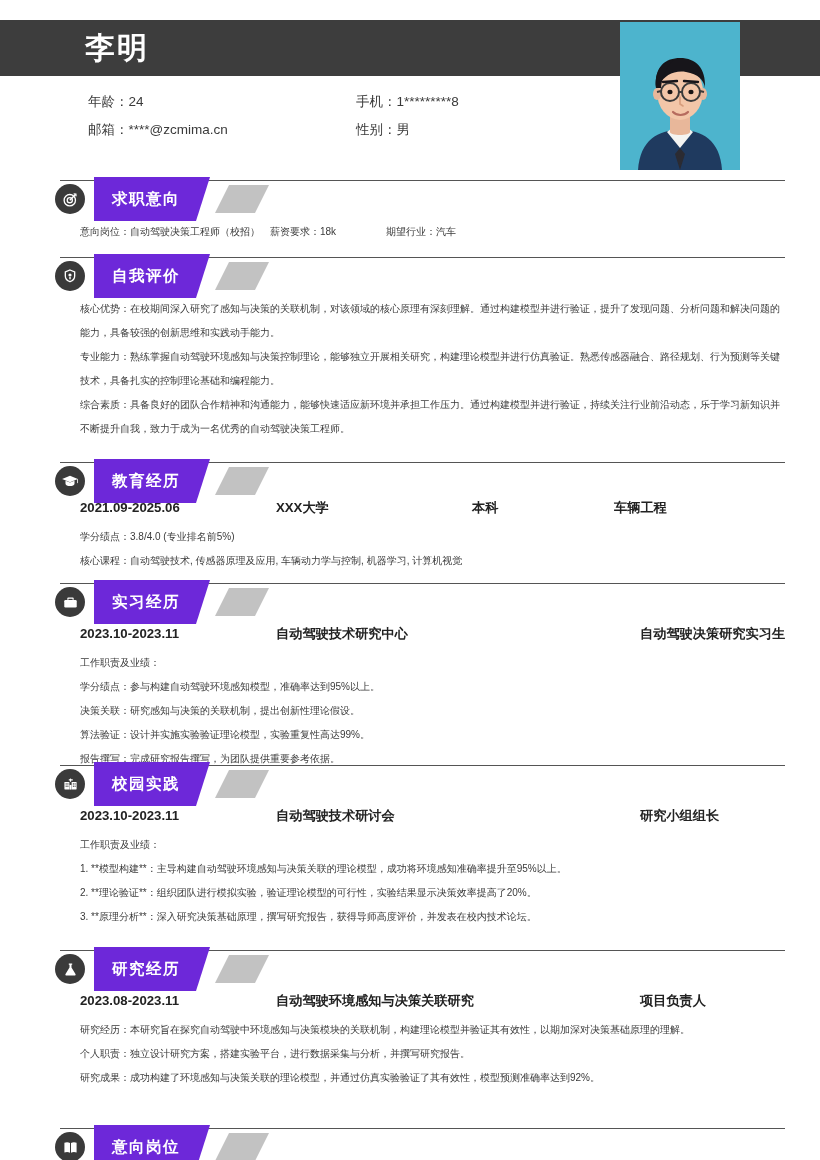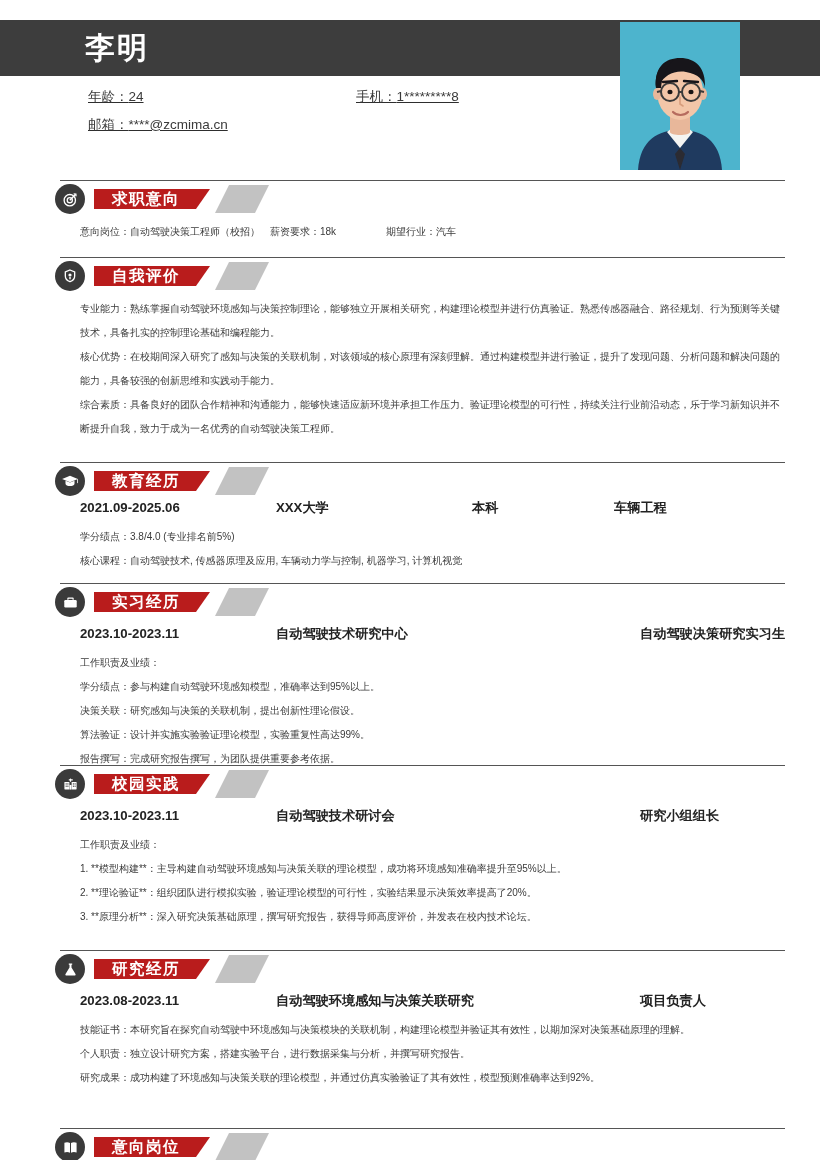--- a/index.html
+++ b/index.html
@@ -44,21 +44,21 @@
 
   
   .contact {
     position: absolute;
     left: 88px; top: 88px;
     width: 520px;
   }
   .contact-row {
     display: flex;
     height: 28px;
-    text-decoration: underline;
+    align-items: center;
   }
   .contact-cell { display: flex; align-items: baseline; }
   .contact-cell.c1 { width: 268px; }
   .contact-cell.c2 { width: 250px; }
   .c-label { font-size: 13.5px; color: #3a3a3a; }
   .c-value { font-size: 13.5px; color: #3a3a3a; }
 
   
   .section { position: absolute; left: 0; width: 820px; }
   .sec-rule {
@@ -82,22 +82,22 @@
     flex: 0 0 auto;
   }
   .sec-icon svg { display: block; }
   .sec-badge {
     position: relative;
     margin-left: 9px;
     height: 28px;
     display: flex; align-items: center;
   }
   .sec-badge-block {
-    height: 20px;
-    background: #b91c1c;
+    height: 44px;
+    background: #6d28d9;
     display: flex; align-items: center;
     padding: 0 30px 0 18px;
     clip-path: polygon(0 0, 100% 0, calc(100% - 14px) 100%, 0 100%);
   }
   .sec-title {
     font-size: 15.5px;
     font-weight: bold;
     color: #ffffff;
     letter-spacing: 1.5px;
     white-space: nowrap;
@@ -192,20 +192,24 @@
       <div class="contact-cell c2">
         <span class="c-label">手机：</span>
         <span class="c-value">1*********8</span>
       </div>
     </div>
     <div class="contact-row">
       <div class="contact-cell c1">
         <span class="c-label">邮箱：</span>
         <span class="c-value">****@zcmima.cn</span>
       </div>
+      <div class="contact-cell c2">
+        <span class="c-label">性别：</span>
+        <span class="c-value">男</span>
+      </div>
     </div>
   </div>
 
   <div class="section" style="top:180px;">
     <div class="sec-rule"></div>
     <div class="sec-head">
       <div class="sec-icon">
         <svg width="17" height="17" viewBox="0 0 24 24" fill="none" stroke="#fff" stroke-width="1.9">
           <circle cx="11" cy="13" r="8"></circle>
             <circle cx="11" cy="13" r="3.6"></circle>
@@ -236,23 +240,23 @@
         </svg>
       </div>
       <div class="sec-badge">
         <div class="sec-badge-block">
             <span class="sec-title">自我评价</span>
           </div>
         <div class="sec-badge-slant"></div>
       </div>
     </div>
     <div class="sec-body" style="top:40px;">
+      <div class="line">核心优势：在校期间深入研究了感知与决策的关联机制，对该领域的核心原理有深刻理解。通过构建模型并进行验证，提升了发现问题、分析问题和解决问题的能力，具备较强的创新思维和实践动手能力。</div>
       <div class="line">专业能力：熟练掌握自动驾驶环境感知与决策控制理论，能够独立开展相关研究，构建理论模型并进行仿真验证。熟悉传感器融合、路径规划、行为预测等关键技术，具备扎实的控制理论基础和编程能力。</div>
-      <div class="line">核心优势：在校期间深入研究了感知与决策的关联机制，对该领域的核心原理有深刻理解。通过构建模型并进行验证，提升了发现问题、分析问题和解决问题的能力，具备较强的创新思维和实践动手能力。</div>
-      <div class="line">综合素质：具备良好的团队合作精神和沟通能力，能够快速适应新环境并承担工作压力。验证理论模型的可行性，持续关注行业前沿动态，乐于学习新知识并不断提升自我，致力于成为一名优秀的自动驾驶决策工程师。</div>
+      <div class="line">综合素质：具备良好的团队合作精神和沟通能力，能够快速适应新环境并承担工作压力。通过构建模型并进行验证，持续关注行业前沿动态，乐于学习新知识并不断提升自我，致力于成为一名优秀的自动驾驶决策工程师。</div>
     </div>
   </div>
 
   <div class="section" style="top:462px;">
     <div class="sec-rule"></div>
     <div class="sec-head">
       <div class="sec-icon">
         <svg width="18" height="18" viewBox="0 0 24 24" fill="#fff">
           <path d="M12 5 L22.5 9.3 L12 13.6 L1.5 9.3 Z"></path>
           <path d="M6 11.6 V15.6 C6 17.6 9 18.8 12 18.8 C15 18.8 18 17.6 18 15.6 V11.6 L12 14.1 Z"></path>
@@ -364,21 +368,21 @@
         <div class="sec-badge-slant"></div>
       </div>
     </div>
     <div class="sec-body" style="top:42px;">
       <div class="entry-head">
         <span class="eh-date">2023.08-2023.11</span>
         <span class="eh-org" style="width:268px">自动驾驶环境感知与决策关联研究</span>
         <span class="eh-extra" style="width:96px"></span>
         <span class="eh-role">项目负责人</span>
       </div>
-      <div class="line">技能证书：本研究旨在探究自动驾驶中环境感知与决策模块的关联机制，构建理论模型并验证其有效性，以期加深对决策基础原理的理解。</div>
+      <div class="line">研究经历：本研究旨在探究自动驾驶中环境感知与决策模块的关联机制，构建理论模型并验证其有效性，以期加深对决策基础原理的理解。</div>
       <div class="line">个人职责：独立设计研究方案，搭建实验平台，进行数据采集与分析，并撰写研究报告。</div>
       <div class="line">研究成果：成功构建了环境感知与决策关联的理论模型，并通过仿真实验验证了其有效性，模型预测准确率达到92%。</div>
     </div>
   </div>
 
   <div class="section" style="top:1128px;">
     <div class="sec-rule"></div>
     <div class="sec-head">
       <div class="sec-icon">
         <svg width="17" height="17" viewBox="0 0 24 24" fill="#fff">

